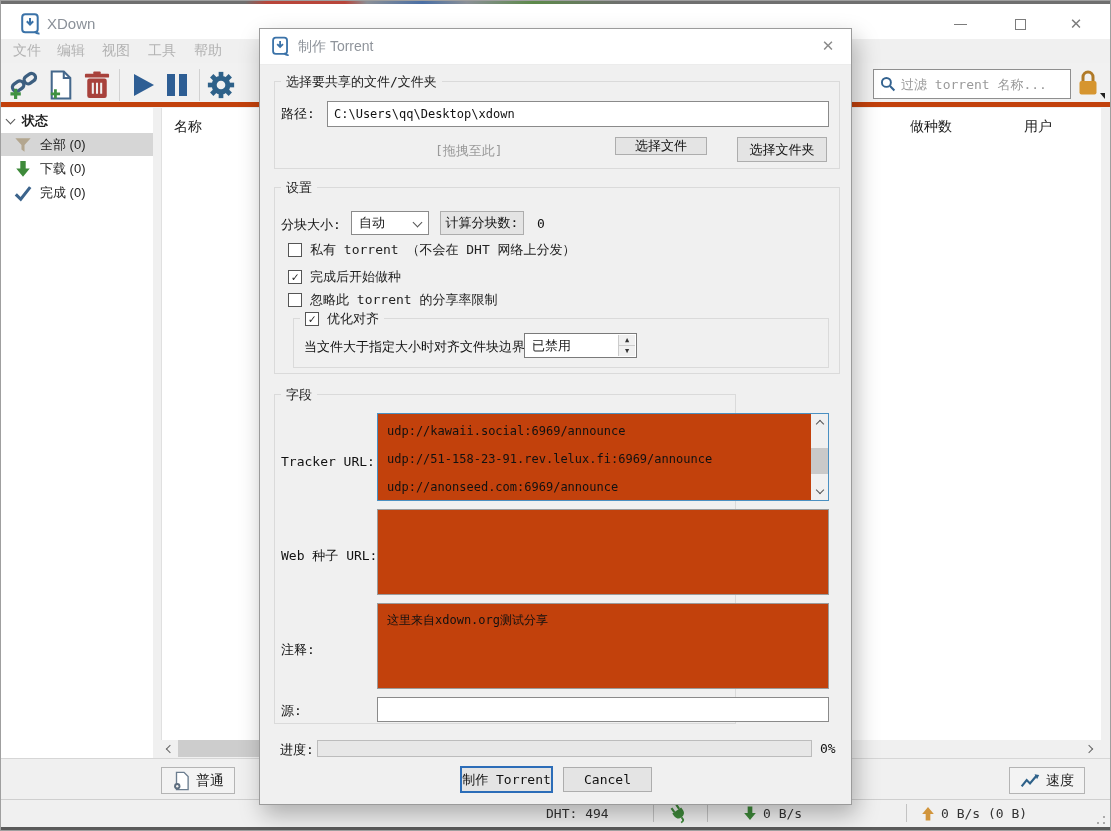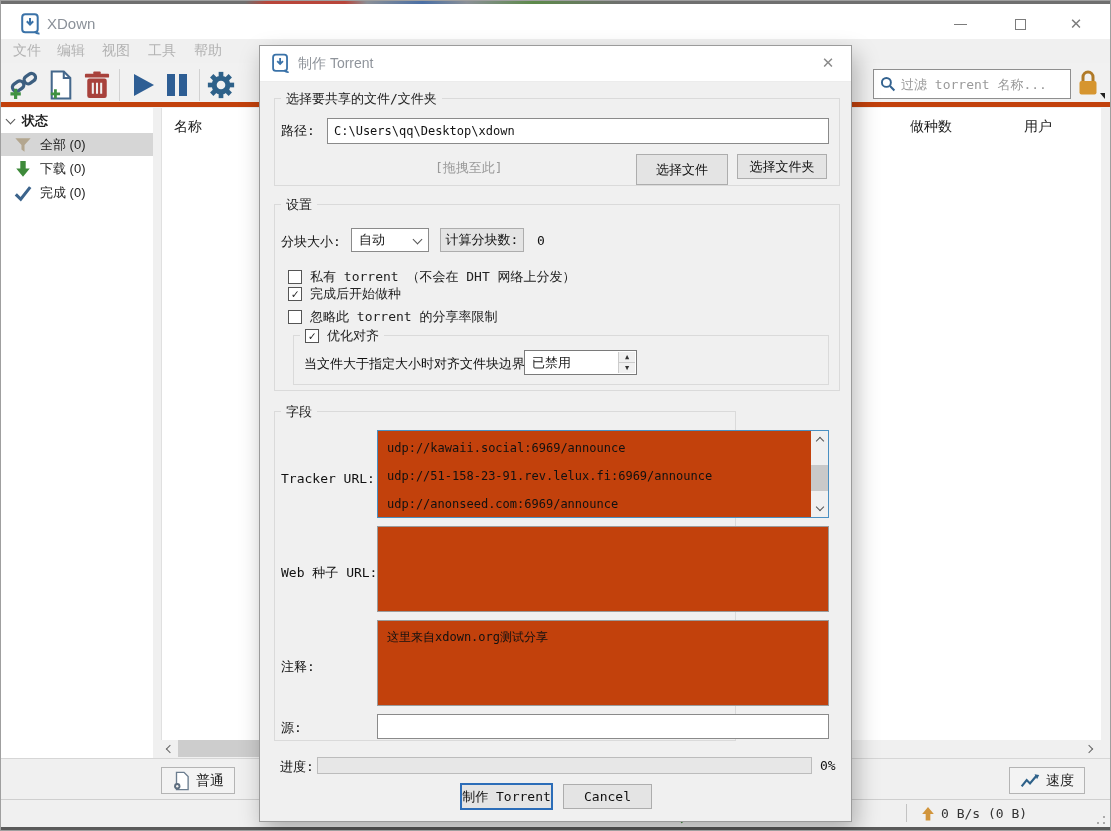--- a/index.html
+++ b/index.html
@@ -70,21 +70,21 @@
   .sb-sep { position:absolute; top:4px; width:1px; height:18px; background:#c3c3c3; }
   .grip { position:absolute; right:4px; bottom:2px; width:10px; height:10px;
           background:
            radial-gradient(circle at 8px 2px,#aaa 1.1px,transparent 1.2px),
            radial-gradient(circle at 8px 8px,#aaa 1.1px,transparent 1.2px),
            radial-gradient(circle at 2px 8px,#aaa 1.1px,transparent 1.2px); }
 
   
   .dialog { position:absolute; left:258px; top:27px; width:593px; height:777px; background:#f0f0f0;
             border:1px solid #9b9b9b; box-shadow:4px 10px 22px rgba(0,0,0,.28); z-index:10;
-            font-family:"DejaVu Sans Mono", monospace; font-size:13px;margin-top:17px; }
+            font-family:"DejaVu Sans Mono", monospace; font-size:13px; }
   .dlg-titlebar { position:absolute; left:0; top:0; width:100%; height:36px; background:#fff;
                   border-bottom:1px solid #ececec; }
   .dlg-logo { position:absolute; left:12px; top:7px; width:18px; height:21px; }
   .dlg-title { position:absolute; left:38px; top:9px; font-size:14px; color:#8f949b;
                font-family:"Liberation Sans", sans-serif; }
   .dlg-close { position:absolute; right:12px; top:8px; width:22px; height:20px; text-align:center;
                color:#8a8a8a; font-size:15px; font-family:"Liberation Sans", sans-serif; }
 
   .fs { position:absolute; border:1px solid #dadada; }
   .fs-legend { position:absolute; top:-9px; left:6px; background:#f0f0f0; padding:0 5px; color:#222; }
@@ -315,41 +315,41 @@
       <div class="dlg-close"><span>✕</span></div>
     </div>
 
     <div class="fs" style="left:14px; top:52px; width:566px; height:88px">
       <span class="fs-legend">选择要共享的文件/文件夹</span>
       <span class="lbl" style="left:6px; top:23px">路径:</span>
       <div class="tb-input" style="left:52px; top:19px; width:502px; height:26px">
         <span>C:\Users\qq\Desktop\xdown</span>
       </div>
       <span class="hint" style="left:160px; top:60px">[拖拽至此]</span>
-      <div class="dbtn" style="left:361px; top:55px; width:92px; height:31px">
+      <div class="dbtn" style="left:340px; top:55px; width:92px; height:18px">
         <span>选择文件</span>
       </div>
       <div class="dbtn" style="left:462px; top:55px; width:90px; height:25px">
         <span>选择文件夹</span>
       </div>
     </div>
 
     <div class="fs" style="left:14px; top:158px; width:566px; height:187px">
       <span class="fs-legend">设置</span>
       <span class="lbl" style="left:6px; top:28px">分块大小:</span>
       <div class="combo" style="left:76px; top:23px; width:78px; height:24px">
         <span>自动</span>
         <span class="cchev"></span>
       </div>
       <div class="dbtn" style="left:165px; top:23px; width:84px; height:24px">
         <span>计算分块数:</span>
       </div>
       <span class="lbl" style="left:262px; top:28px">0</span>
 
-      <div class="cbrow" style="left:13px; top:63px">
+      <div class="cbrow" style="left:13px; top:53px">
         <span class="cbox"></span>
         <span>私有 torrent （不会在 DHT 网络上分发）</span>
       </div>
       <div class="cbrow" style="left:13px; top:80px">
         <span class="cbox">✓</span>
         <span>完成后开始做种</span>
       </div>
       <div class="cbrow" style="left:13px; top:103px">
         <span class="cbox"></span>
         <span>忽略此 torrent 的分享率限制</span>

